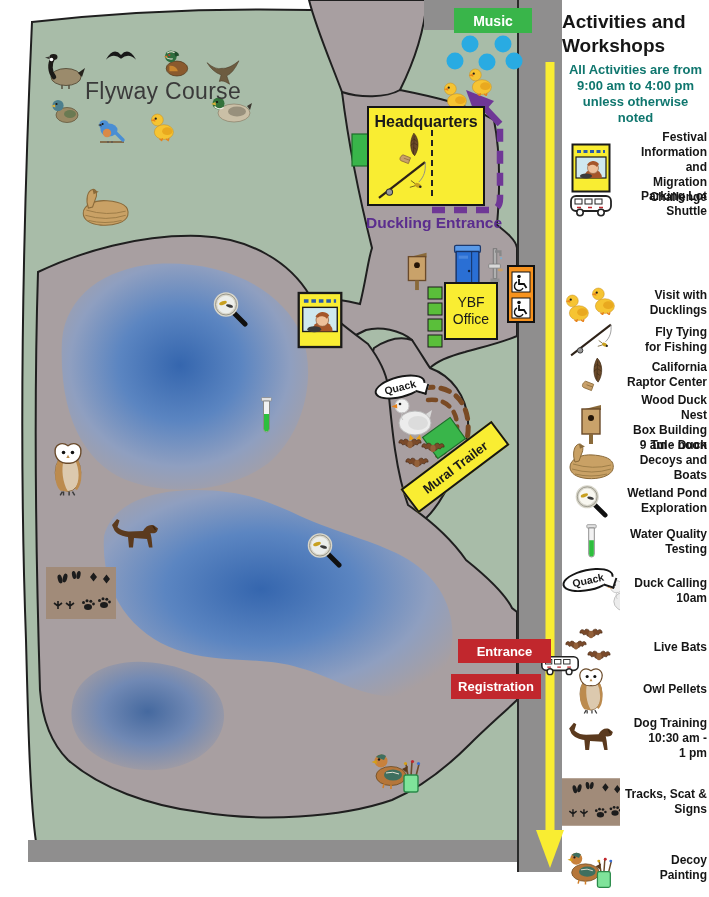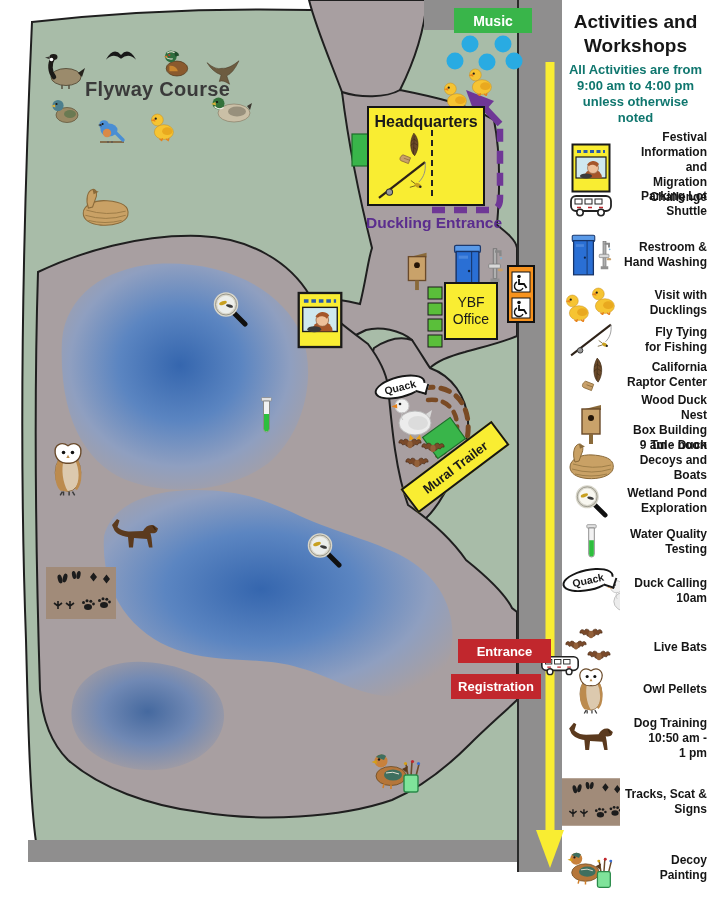--- a/index.html
+++ b/index.html
@@ -19,32 +19,32 @@
        display:flex;align-items:center;justify-content:center;line-height:1.25;}
   .trailer{left:398px;top:452px;width:114px;height:30px;transform:rotate(-37deg);
            font-size:13px;font-weight:700;display:flex;align-items:center;justify-content:center;border-width:2px;}
   
   .sign{position:absolute;z-index:4;display:flex;align-items:center;justify-content:center;
         color:#fff;font-weight:700;}
   .sign-music{left:454px;top:8px;width:78px;height:25px;background:#39b54a;font-size:14px;}
   .sign-red{background:#c1272d;font-size:13px;}
   .sign-entrance{left:458px;top:639px;width:93px;height:24px;}
   .sign-registration{left:451px;top:674px;width:90px;height:25px;}
-  .flyway{left:85px;top:78px;font-size:20px;color:#3a3a3a;letter-spacing:.3px;font-weight:700;}
+  .flyway{left:85px;top:78px;font-size:23px;color:#3a3a3a;letter-spacing:.3px;font-weight:400;}
   .duckent{left:366px;top:214px;font-size:15.5px;font-weight:700;color:#5b2d8e;}
   
   .quack{position:absolute;background:#fff;border:2px solid #161616;border-radius:50%;
          font-size:10.5px;font-weight:700;padding:3px 8px;z-index:4;}
   .quack::after{content:"";position:absolute;width:9px;height:9px;background:#fff;
          border-right:2px solid #161616;border-bottom:2px solid #161616;
          transform:rotate(30deg);right:-3px;bottom:-3px;}
   .quack-map{left:374px;top:376px;transform:rotate(-14deg);}
   
   .legend{position:absolute;left:562px;top:0;width:147px;height:897px;z-index:5;}
-  .lg-title{position:absolute;top:10px;left:0;right:0;text-align:center;
+  .lg-title{position:absolute;top:10px;left:0;right:0;
             font-size:19px;font-weight:600;line-height:1.25;color:#161616;}
   .lg-sub{position:absolute;top:62px;left:0;right:0;text-align:center;
           font-size:13px;font-weight:600;line-height:1.22;color:#0f766e;}
   .li{position:absolute;left:0;right:2px;display:flex;align-items:center;}
   .li-icon{width:58px;display:flex;align-items:center;justify-content:center;flex:0 0 58px;position:relative;}
   .li-label{flex:1;text-align:right;font-size:12px;font-weight:600;line-height:1.25;color:#161616;}
   .quack-lg{position:relative;transform:rotate(-12deg);margin-right:-8px;margin-top:-22px;z-index:6;}
 </style>
 </head>
 <body>
@@ -421,32 +421,20 @@
   </div>
   <div class="li" style="top:189px">
     <div class="li-icon">
           <svg width="46" height="30">
             <use href="#sym-shuttle" width="46" height="30"></use>
           </svg>
         </div>
     <div class="li-label pre">Parking Lot
 Shuttle</div>
   </div>
-  <div class="li" style="top:233px">
-    <div class="li-icon">
-      <svg width="27" height="44">
-            <use href="#sym-potty" width="27" height="44"></use>
-          </svg>
-      <svg width="15" height="38">
-            <use href="#sym-faucet" width="15" height="38"></use>
-          </svg>
-    </div>
-    <div class="li-label pre">Restroom &amp;
-Hand Washing</div>
-  </div>
   <div class="li" style="top:284px">
     <div class="li-icon">
       <svg width="26" height="30" style="margin-top:8px">
             <use href="#sym-duckling" width="26" height="30"></use>
           </svg>
       <svg width="26" height="30" style="margin-top:-6px">
             <use href="#sym-duckling" width="26" height="30"></use>
           </svg>
     </div>
     <div class="li-label pre">Visit with
@@ -536,21 +524,21 @@
         </div>
     <div class="li-label pre">Owl Pellets</div>
   </div>
   <div class="li" style="top:716px">
     <div class="li-icon">
           <svg width="50" height="38">
             <use href="#sym-dog" width="50" height="38"></use>
           </svg>
         </div>
     <div class="li-label pre">Dog Training
-10:50 am -
+10:30 am -
 1 pm</div>
   </div>
   <div class="li" style="top:778px">
     <div class="li-icon">
           <svg width="64" height="48">
             <use href="#sym-tracks" width="64" height="48"></use>
           </svg>
         </div>
     <div class="li-label pre">Tracks, Scat &amp;
 Signs</div>

